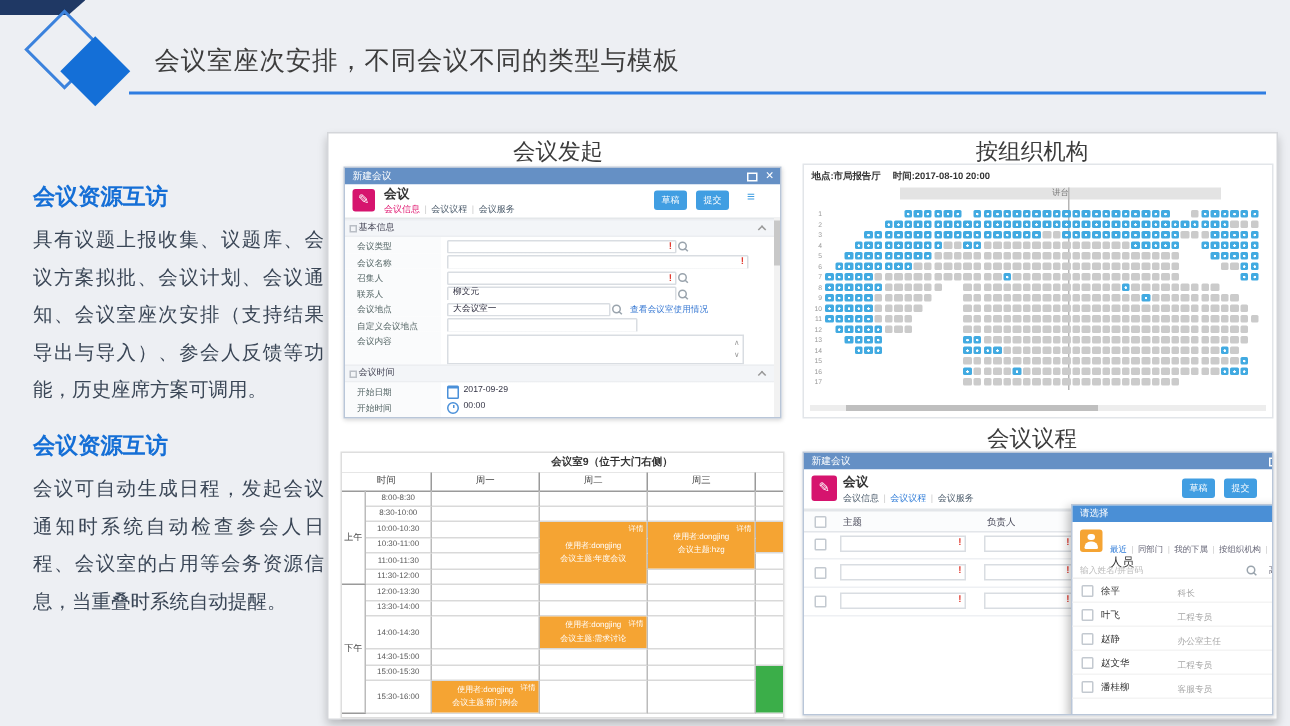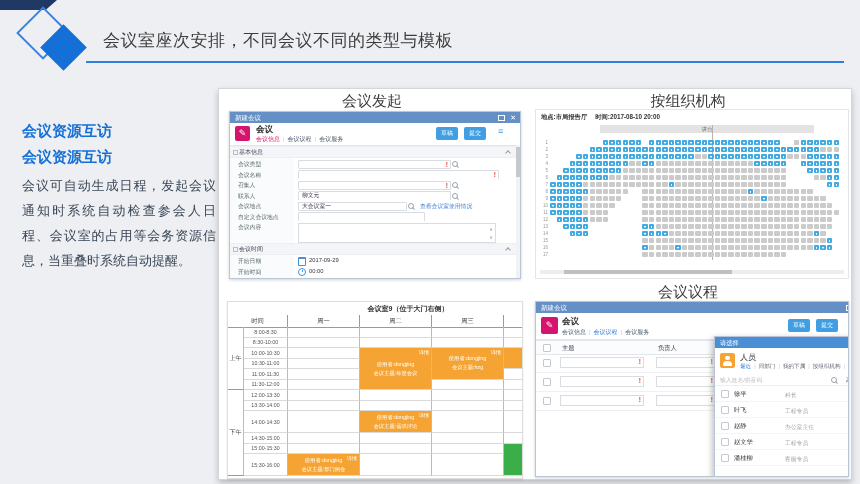--- a/index.html
+++ b/index.html
@@ -115,21 +115,21 @@
   .ag-h-owner{position:absolute;left:122px;top:3px;}
   .chk{position:absolute;width:6px;height:6px;border:1px solid #c3c9d0;border-radius:1px;background:#fff;}
   .ag-row{position:absolute;left:0;width:332px;height:19px;border-bottom:1px solid #eef0f3;}
   .ag-input{position:absolute;top:4px;height:9px;border:1px solid #d9dde2;background:#fff;}
   .picker{position:absolute;left:178px;top:34px;width:160px;height:140px;background:#fff;
     border:1px solid #b9c6d8;box-shadow:-2px 2px 6px rgba(0,0,0,.25);z-index:5;}
   .picker-hdr{height:11px;background:#4a8fd6;color:#fff;font-size:6.3px;line-height:11px;padding-left:5px;}
   .p-ico{position:absolute;left:5px;top:16px;width:15px;height:15px;background:#f5a433;border-radius:2px;}
   .p-ico::before{content:'';position:absolute;left:5.2px;top:2.5px;width:4.5px;height:4.5px;border-radius:50%;background:#fff;}
   .p-ico::after{content:'';position:absolute;left:3px;top:8px;width:9px;height:5px;border-radius:4px 4px 1px 1px;background:#fff;}
-  .p-entity{position:absolute;left:25px;top:15px;font-size:8px;color:#333;}
+  .p-entity{position:absolute;left:25px;top:32px;font-size:8px;color:#333;}
   .p-tabs{position:absolute;left:25px;top:25.5px;font-size:5.6px;color:#667;white-space:nowrap;}
   .p-tab.active-blue{color:#2f7cd8;}
   .p-search{position:absolute;left:0;top:36px;width:160px;height:12px;border-bottom:1px solid #eee;}
   .p-ph{position:absolute;left:5px;top:3px;font-size:5.8px;color:#bbb;}
   .p-adv{position:absolute;right:6px;top:3px;font-size:5.8px;color:#667;}
   .p-mag{position:absolute;right:38px;top:4px;width:4px;height:4px;border:1px solid #9aa4ad;border-radius:50%;}
   .p-mag::after{content:'';position:absolute;width:3px;height:1px;background:#9aa4ad;transform:rotate(45deg);right:-2px;bottom:-1px;}
   .p-list{position:absolute;left:0;top:49px;width:156px;}
   .p-row{position:relative;height:15px;border-bottom:1px solid #f4f4f4;}
   .p-name{position:absolute;left:19px;top:4px;font-size:6.3px;color:#333;}
@@ -139,20 +139,21 @@
 <body>
 
 <div class="corner"></div>
 <div class="logo-outline"></div>
 <div class="logo-fill"></div>
 <div class="slide-title">会议室座次安排，不同会议不同的类型与模板</div>
 <div class="title-underline"></div>
 
 <div class="sidebar" id="sidebar">
     <div class="sb-heading">会议资源互访</div>
+    <div class="sb-body">具有议题上报收集、议题库、会议方案拟批、会议计划、会议通知、会议室座次安排（支持结果导出与导入）、参会人反馈等功能，历史座席方案可调用。</div>
     <div class="sb-heading">会议资源互访</div>
     <div class="sb-body">会议可自动生成日程，发起会议通知时系统自动检查参会人日程、会议室的占用等会务资源信息，当重叠时系统自动提醒。</div>
   </div>
 
 <div class="card">
   <div class="panel-title" id="t-init">会议发起</div>
   <div class="panel-title" id="t-seat">按组织机构</div>
   <div class="panel-title" id="t-agenda">会议议程</div>
 
   <div class="shot" id="p-init">

